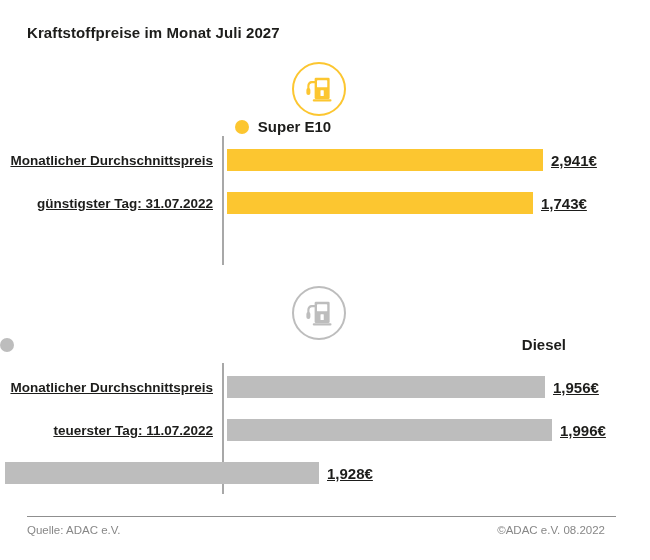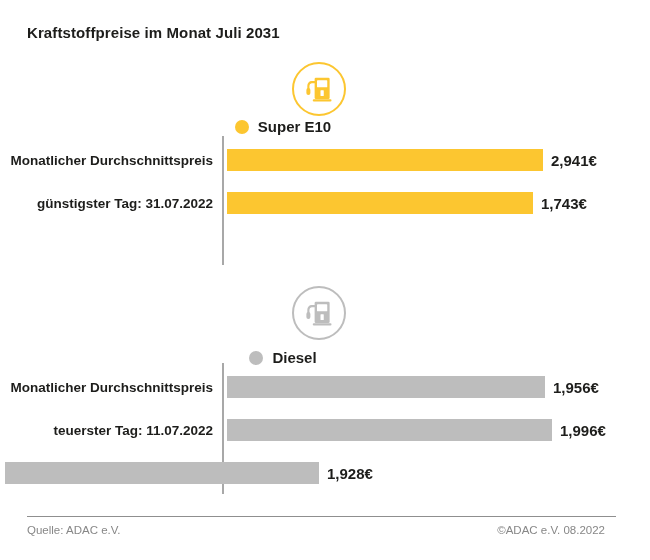--- a/index.html
+++ b/index.html
@@ -19,31 +19,31 @@
   }
   .badge.e10    { top:62px;  color:var(--e10,#fcc630);    border-color:var(--e10,#fcc630); }
   .badge.diesel { top:286px; color:var(--diesel,#bdbdbd); border-color:var(--diesel,#bdbdbd); }
   .badge svg { display:block; }
   
   .legend {
     position:absolute; left:0; width:566px;
     display:flex; align-items:center; justify-content:center; gap:9px;
   }
   .legend.e10    { top:118px; }
-  .legend.diesel { top:349px; }
+  .legend.diesel { top:336px;justify-content:space-between; }
   .legend .dot { width:14px; height:14px; border-radius:50%; }
   .legend.e10 .dot    { background:var(--e10,#fcc630); }
   .legend.diesel .dot { background:var(--diesel,#bdbdbd); }
   .legend .name { font-size:15px; font-weight:bold; }
   
   .axis-line { position:absolute; left:222px; width:1.5px; background:#a8a8a8; }
   .axis-line.e10    { top:136px; height:129px; }
   .axis-line.diesel { top:363px; height:131px; }
   
-  .rows { position:absolute; left:0; }
+  .rows { position:absolute; left:0;text-decoration:underline; }
   .rows.e10    { top:149px; }
   .rows.diesel { top:376px; }
   .row { display:flex; align-items:center; height:22px; margin-bottom:21px; }
   .row-label {
     width:213px; text-align:right; padding-right:9px;
     font-size:13.5px; font-weight:bold; white-space:nowrap;
   }
   .bar-gap { width:5px; }
   .bar { height:22px; }
   .row-value { font-size:15px; font-weight:bold; margin-left:8px; white-space:nowrap; }
@@ -51,21 +51,21 @@
   .footer-line { position:absolute; left:27px; top:516px; width:589px; height:1px; background:#8f8f8f; }
   .footer-text { position:absolute; top:524px; font-size:11.5px; color:#878787; }
   .footer-text.source { left:27px; }
   .footer-text.copyright { right:45px; }
 </style>
 </head>
 <body>
 
 <div class="canvas">
 
-  <div class="title">Kraftstoffpreise im Monat Juli 2031</div>
+  <div class="title">Kraftstoffpreise im Monat Juli 2027</div>
 
   <div class="badge e10">
     <span>
       <svg viewBox="0 0 24 24" width="30" height="30" aria-hidden="true">
         <rect x="8.5" y="3" width="12" height="17" rx="1" fill="currentColor"></rect>
         <rect x="7" y="20.2" width="15" height="1.8" rx="0.9" fill="currentColor"></rect>
         <rect x="10.4" y="5" width="8.2" height="5.6" rx="0.5" fill="#ffffff"></rect>
         <rect x="13.2" y="13" width="2.6" height="4.6" rx="0.4" fill="#ffffff"></rect>
         <path d="M8.5 6.5 H6.2 C4.6 6.5 3.5 7.8 3.5 9.4 V12.8" fill="none" stroke="currentColor" stroke-width="1.7" stroke-linecap="round"></path>
         <path d="M3.5 12.8 v2.4" fill="none" stroke="currentColor" stroke-width="3.2" stroke-linecap="round"></path>

